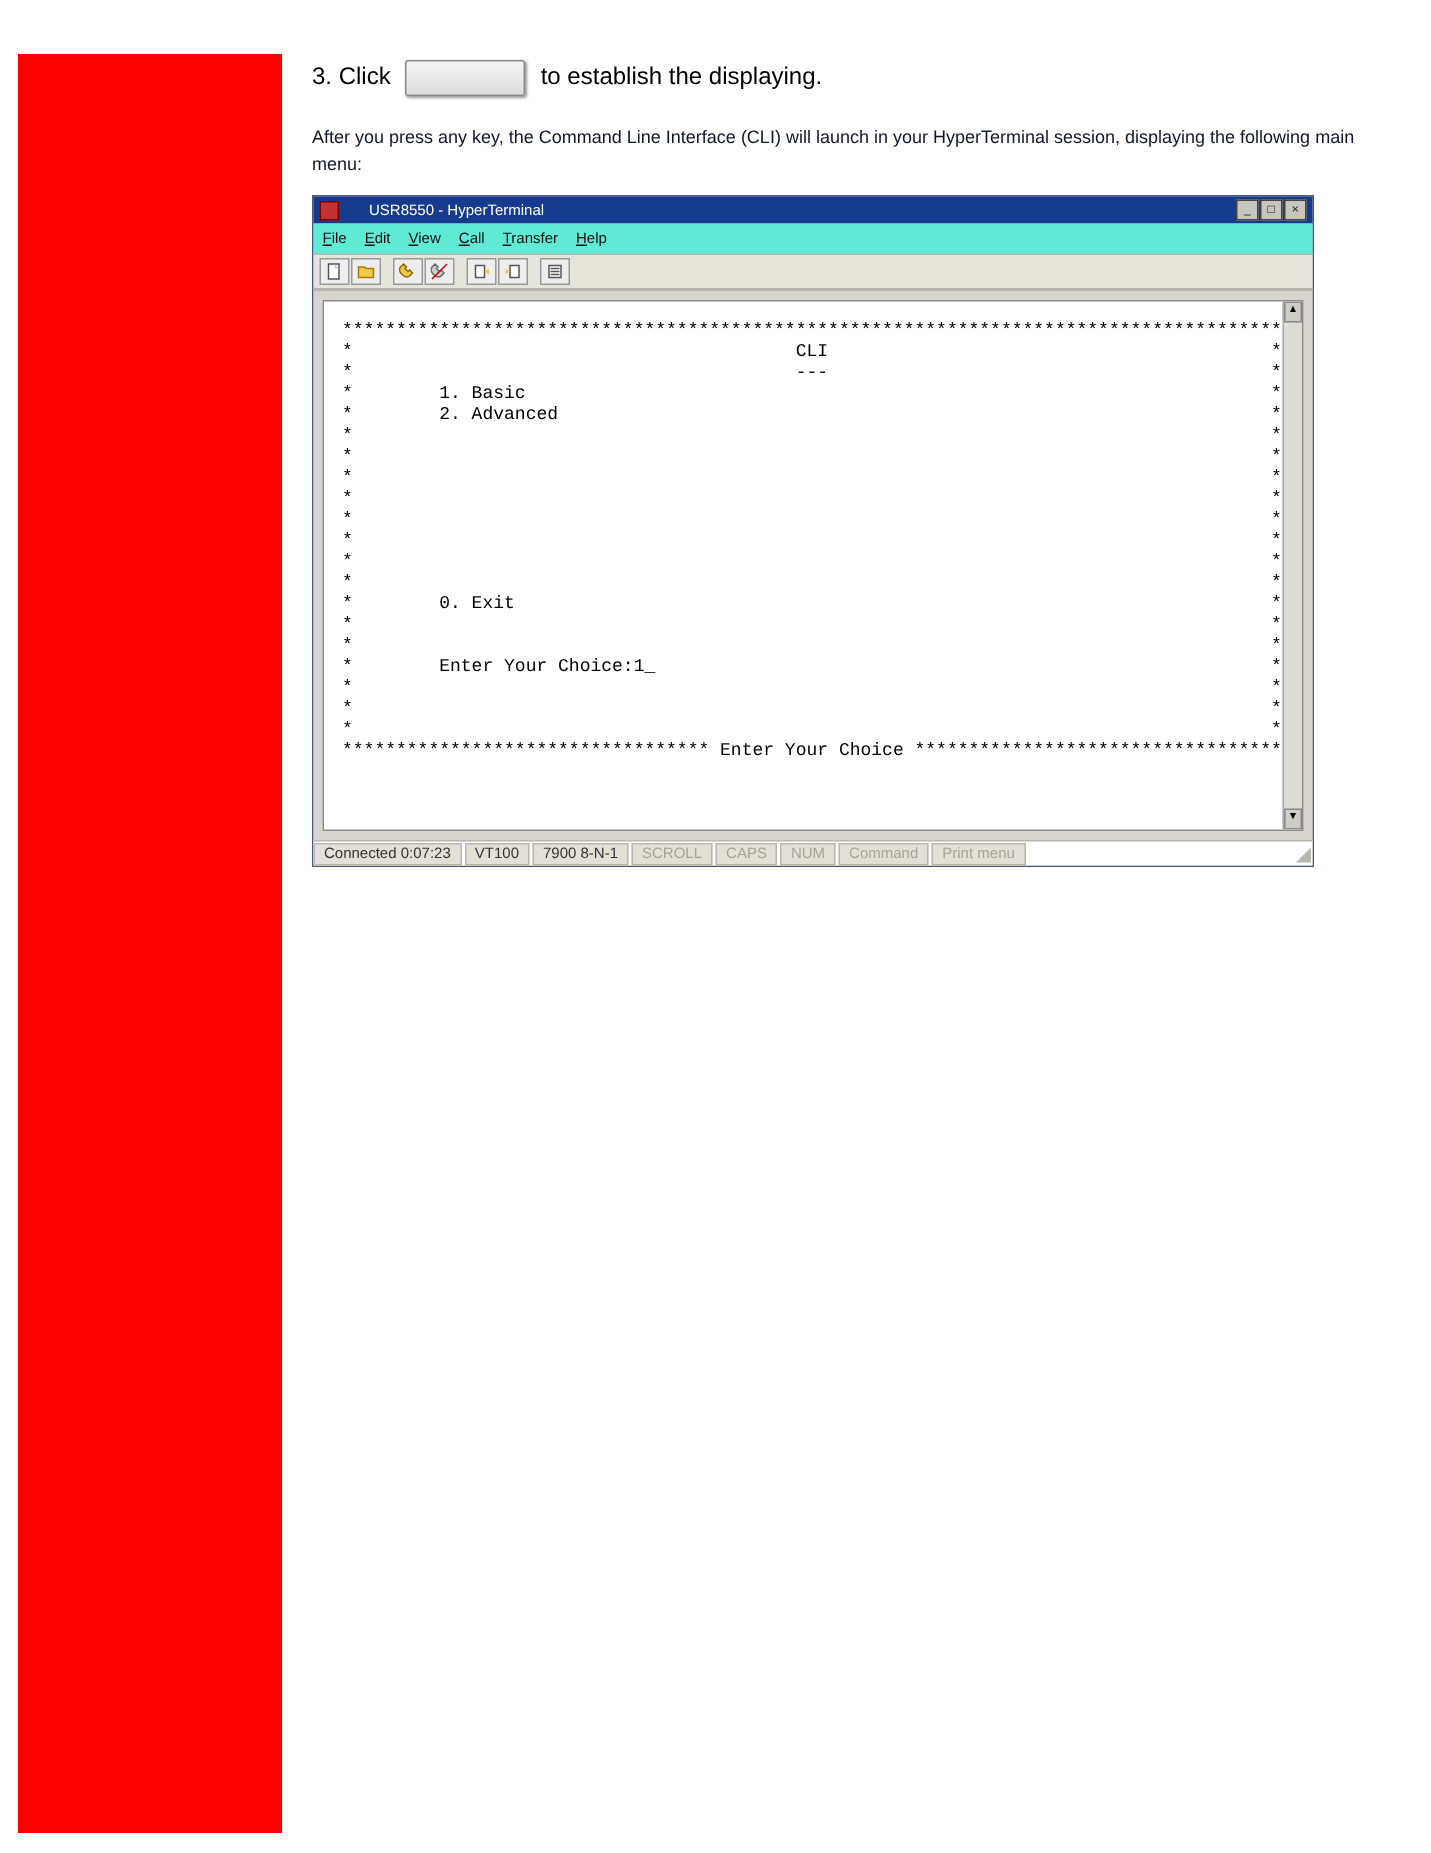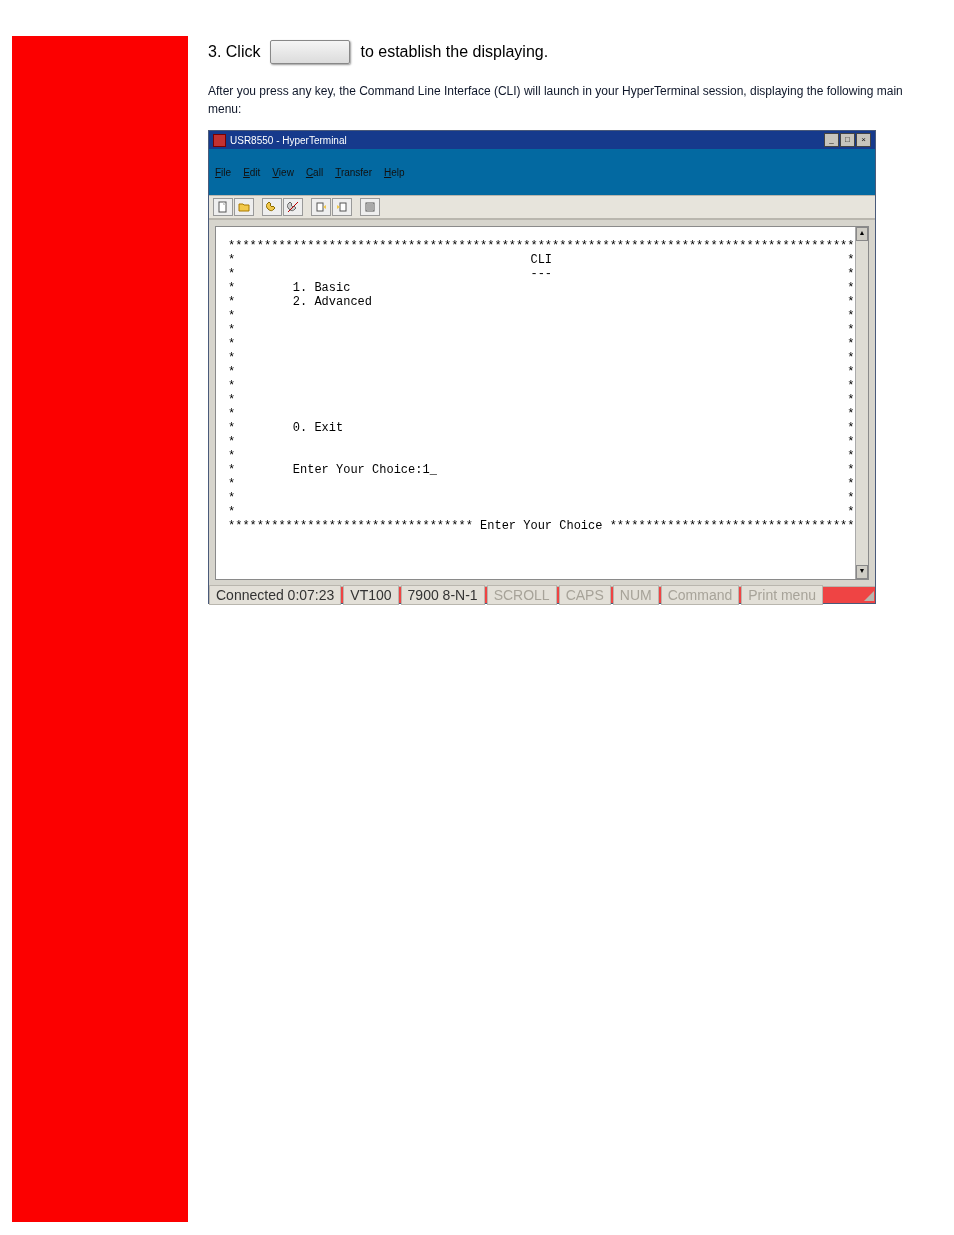--- a/index.html
+++ b/index.html
@@ -5,38 +5,38 @@
   html,body{margin:0;padding:0;font-family:Arial,Helvetica,sans-serif;background:#fff}
   .page{width:954px;height:1235px;position:relative;background:#fff}
   .red-bar{position:absolute;left:12px;top:36px;width:176px;height:1186px;background:#fc0000}
   .content{position:absolute;left:208px;top:40px;width:720px}
   .intro-row{display:flex;align-items:center;gap:10px}
   .ok-btn{width:78px;height:22px;background:linear-gradient(#f5f5f5,#dcdcdc);border:1px solid #888;border-radius:2px;box-shadow:1px 1px 2px rgba(0,0,0,.4)}
   .para{font-size:12px;color:#0f172a;margin-top:18px;line-height:1.5}
   
   .ht-window{width:666px;border:1px solid #4a5a7a;background:#d7d5cd;margin-top:12px}
   .ht-title{height:18px;background:#163a8c;color:#fff;display:flex;align-items:center;font-size:10px;padding:0 4px;justify-content:space-between}
-  .ht-title-left{display:flex;align-items:center;gap:4px}
+  .ht-title-left{display:flex;align-items:center;gap:20px}
   .ht-title-icon{width:11px;height:11px;background:#c33131;border:1px solid #7a0000}
   .ht-wins{display:flex;gap:1px}
   .ht-wins .wb{width:13px;height:12px;background:#c7c5bd;border:1px solid #444;font-size:8px;line-height:11px;text-align:center;color:#111}
-  .ht-menu{height:16px;background:#0369a1;display:flex;align-items:center;gap:12px;font-size:10px;color:#111;padding:15px 6px;border-bottom:1px solid #b9b6ae}
+  .ht-menu{height:16px;background:#5eead4;display:flex;align-items:center;gap:12px;font-size:10px;color:#111;padding:2px 6px;border-bottom:1px solid #b9b6ae}
   .ht-menu span u{text-decoration:underline}
   .ht-toolbar{height:22px;background:#e7e4dc;border-bottom:2px solid #b9b6ae;display:flex;align-items:center;gap:2px;padding:0 4px}
   .tb-grp{display:flex;gap:1px}
   .tb-btn{width:18px;height:16px;background:#eee;border:1px solid #999;display:flex;align-items:center;justify-content:center}
   .tb-btn svg{width:12px;height:12px}
   .tb-sep{width:4px}
   .ht-body-wrap{background:#d7d5cd;padding:6px}
   .ht-body{background:#fff;border:1px solid #8a8a8a;height:352px;position:relative;overflow:hidden}
   .ht-scroll{position:absolute;right:0;top:0;width:12px;height:100%;background:#dedcd4;border-left:1px solid #aaa}
   .ht-scroll .up,.ht-scroll .dn{height:12px;background:#cfcdc5;border:1px solid #888;font-size:7px;text-align:center;line-height:10px}
   .ht-scroll .dn{position:absolute;bottom:0;left:0;right:0}
   .cli{padding:12px 10px 4px 12px;font-family:"Courier New",monospace;font-size:12px;line-height:14px;color:#000;white-space:pre}
-  .ht-status{height:16px;background:#ef4444;border-top:1px solid #b9b6ae;display:flex;align-items:center;font-size:14px;color:#333}
+  .ht-status{height:16px;background:#ffffff;border-top:1px solid #b9b6ae;display:flex;align-items:center;font-size:10px;color:#333}
   .sb-cell{border:1px solid #b9b6ae;padding:1px 6px;margin-right:2px;background:#e3e0d8}
   .sb-cell.dim{color:#a7a399}
   .grip{margin-left:auto;width:14px;height:14px;position:relative}
   .grip::before{content:"";position:absolute;right:1px;bottom:1px;width:0;height:0;border-right:10px solid #b9b6ae;border-top:10px solid transparent}
 </style>
 </head>
 <body>
 
 <div class="page">
   <div class="red-bar"></div>

